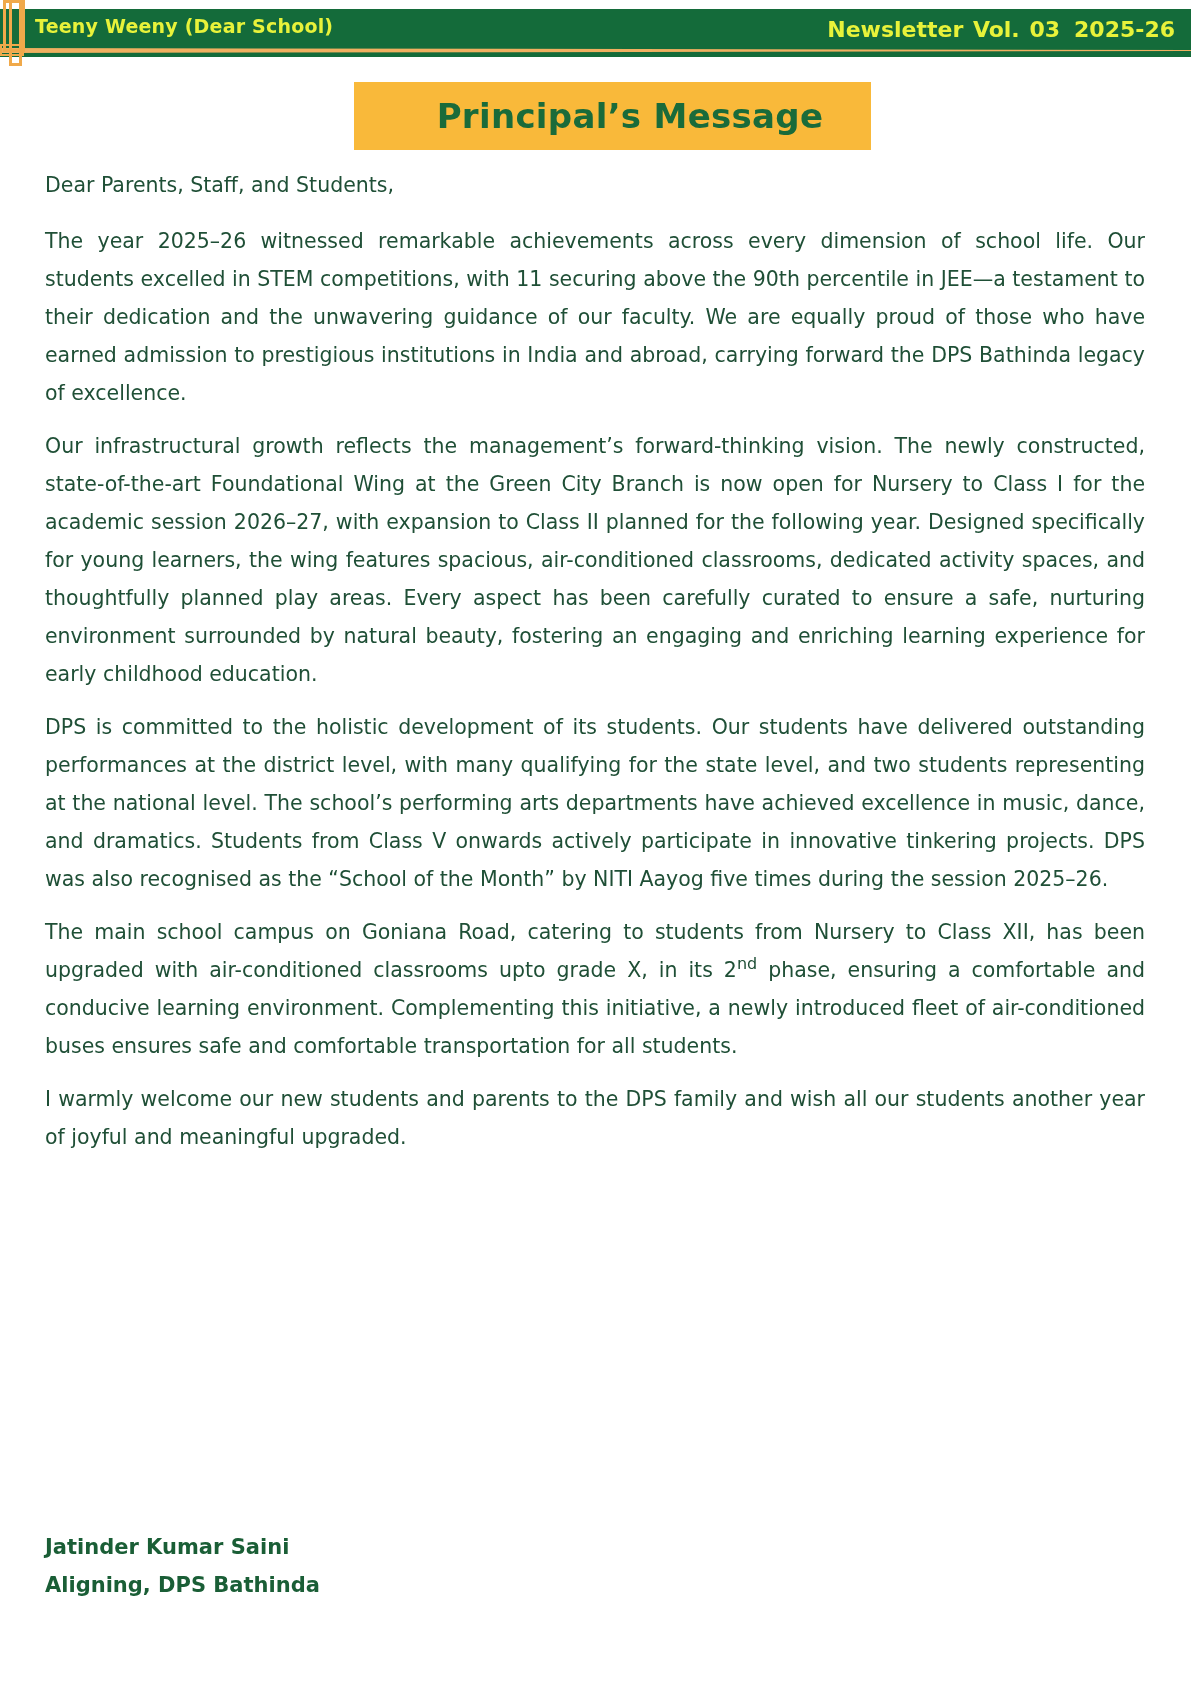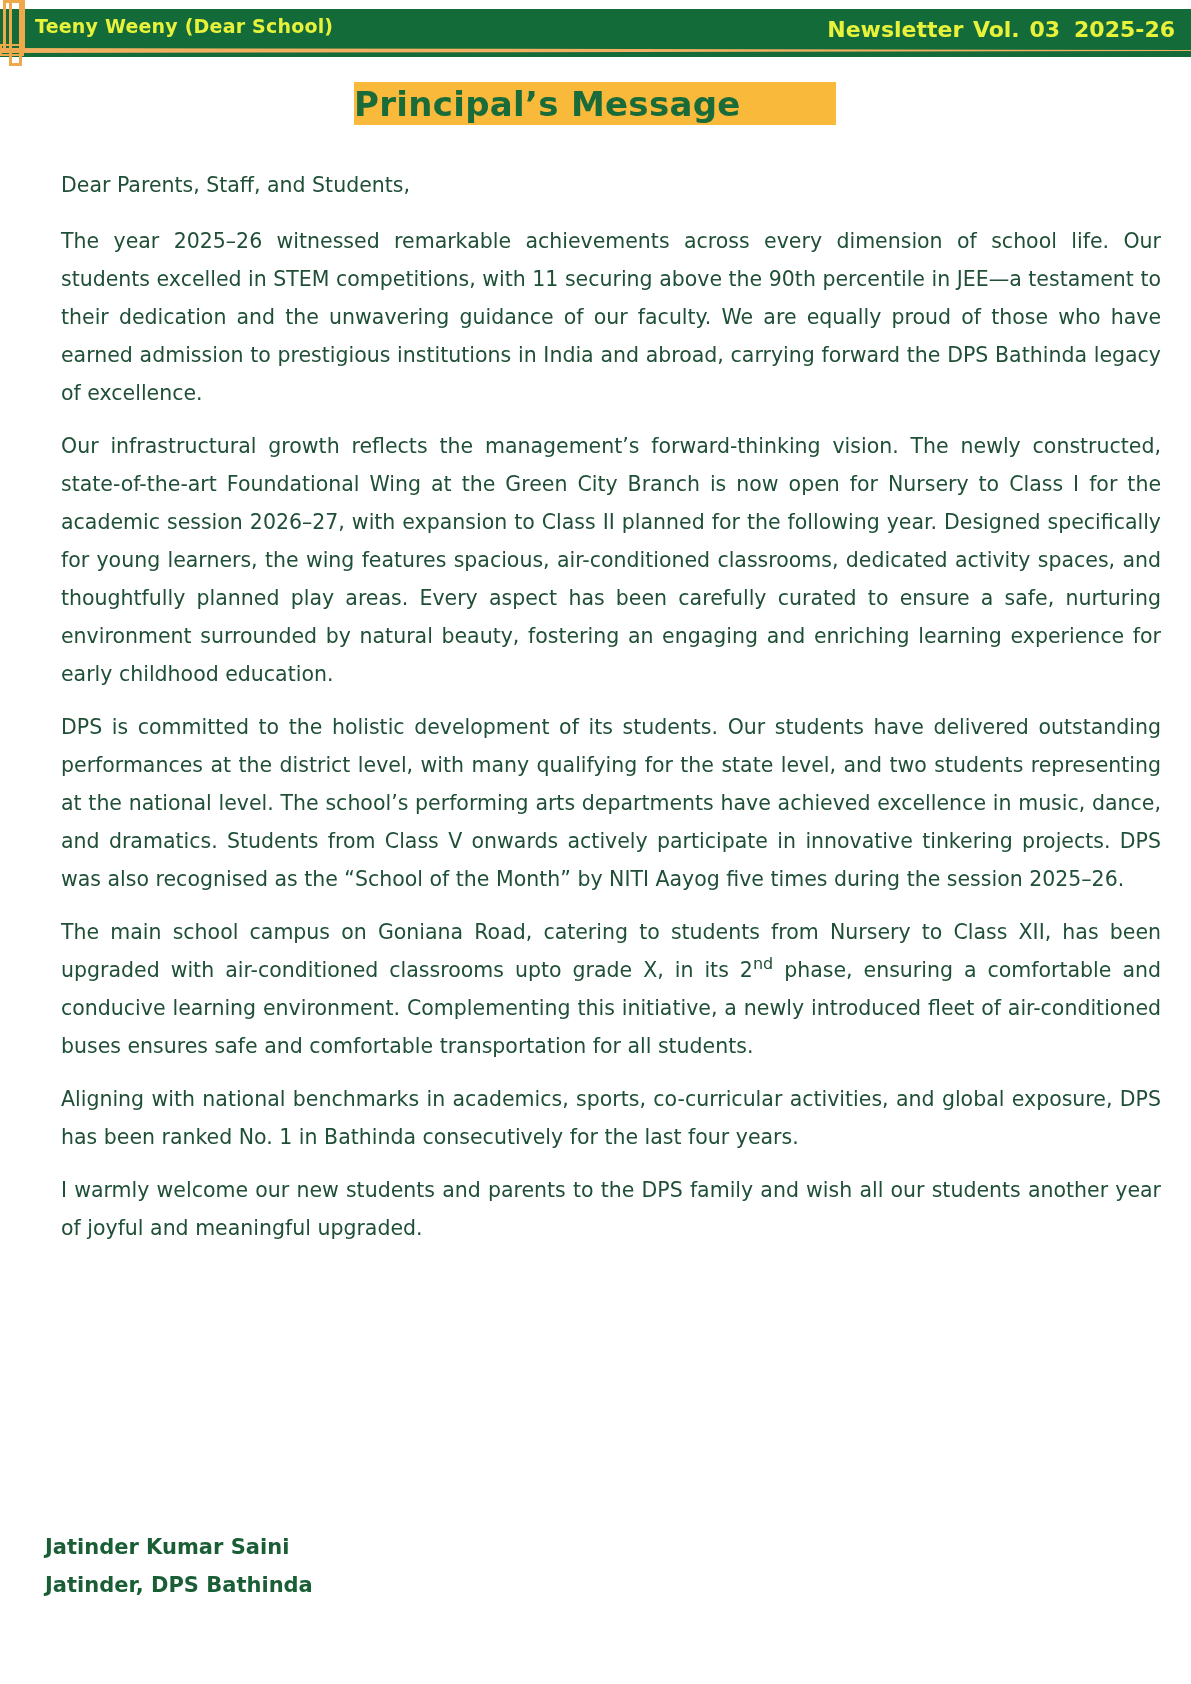--- a/index.html
+++ b/index.html
@@ -17,30 +17,30 @@
   }
   .header-right {
     position: absolute; right: 16px; top: 17px; color: #e8f23a;
     font-family: "DejaVu Sans", sans-serif; font-weight: bold; font-size: 22px; word-spacing: 2px;
   }
   .header-right .year { margin-left: 14px; }
   .deco-frame {
     position: absolute; border: 3px solid #f0a94a; box-sizing: border-box;
   }
   .title-box {
-    position: absolute; left: 354px; top: 82px; width: 482px; height: 43px;
+    position: absolute; left: 354px; top: 82px; width: 482px; height: 68px;
     background: #f9b93a;
-    display: flex; align-items: center; 
+    display: flex; align-items: center; justify-content: center; padding-left: 35px;
   }
   .title-text {
     color: #1a6b3a; font-family: "DejaVu Sans", sans-serif; font-weight: bold; font-size: 34px; letter-spacing: 0.3px;
   }
   .content {
     position: absolute; left: 45px; top: 166px; width: 1100px;
-    color: #1f4f36; font-family: "DejaVu Sans", sans-serif; font-size: 20.5px; line-height: 38px; margin-left: 16px;
+    color: #1f4f36; font-family: "DejaVu Sans", sans-serif; font-size: 20.5px; line-height: 38px;
   }
   .content p { margin: 0 0 15px 0; text-align: justify; text-align-last: left; }
   .content p.greet { margin-bottom: 18px; }
   .sign { position: absolute; left: 45px; top: 1528px; color: #1f4f36; font-family: "DejaVu Sans", sans-serif; font-size: 20.5px; line-height: 38px; }
   .sign .bold { font-weight: bold; color: #1a5e36; font-size: 21px; }
   sup { font-size: 16px; line-height: 0; vertical-align: super; }
 </style>
 </head>
 <body>
 
@@ -60,20 +60,19 @@
 <div class="title-box">
   <span class="title-text">Principal’s Message</span>
 </div>
 
 <div class="content">
   <p class="greet">Dear Parents, Staff, and Students,</p>
   <p>The year 2025–26 witnessed remarkable achievements across every dimension of school life. Our students excelled in STEM competitions, with 11 securing above the 90th percentile in JEE—a testament to their dedication and the unwavering guidance of our faculty. We are equally proud of those who have earned admission to prestigious institutions in India and abroad, carrying forward the DPS Bathinda legacy of excellence.</p>
   <p>Our infrastructural growth reflects the management’s forward-thinking vision. The newly constructed, state-of-the-art Foundational Wing at the Green City Branch is now open for Nursery to Class I for the academic session 2026–27, with expansion to Class II planned for the following year. Designed specifically for young learners, the wing features spacious, air-conditioned classrooms, dedicated activity spaces, and thoughtfully planned play areas. Every aspect has been carefully curated to ensure a safe, nurturing environment surrounded by natural beauty, fostering an engaging and enriching learning experience for early childhood education.</p>
   <p>DPS is committed to the holistic development of its students. Our students have delivered outstanding performances at the district level, with many qualifying for the state level, and two students representing at the national level. The school’s performing arts departments have achieved excellence in music, dance, and dramatics. Students from Class V onwards actively participate in innovative tinkering projects. DPS was also recognised as the “School of the Month” by NITI Aayog five times during the session 2025–26.</p>
   <p><span>The main school campus on Goniana Road, catering to students from Nursery to Class XII, has been upgraded with air-conditioned classrooms upto grade X, in its 2</span><sup>nd</sup><span> phase, ensuring a comfortable and conducive learning environment. Complementing this initiative, a newly introduced fleet of air-conditioned buses ensures safe and comfortable transportation for all students.</span></p>
-  <p>Aligning with national benchmarks in academics, sports, co-curricular activities, and global exposure, DPS has been ranked No. 1 in Bathinda consecutively for the last four years.</p>
   <p>I warmly welcome our new students and parents to the DPS family and wish all our students another year of joyful and meaningful upgraded.</p>
 </div>
 
 <div class="sign">
   <div class="bold">Jatinder Kumar Saini</div>
-  <div class="bold">Jatinder, DPS Bathinda</div>
+  <div class="bold">Aligning, DPS Bathinda</div>
 </div>
 
 </body></html>

